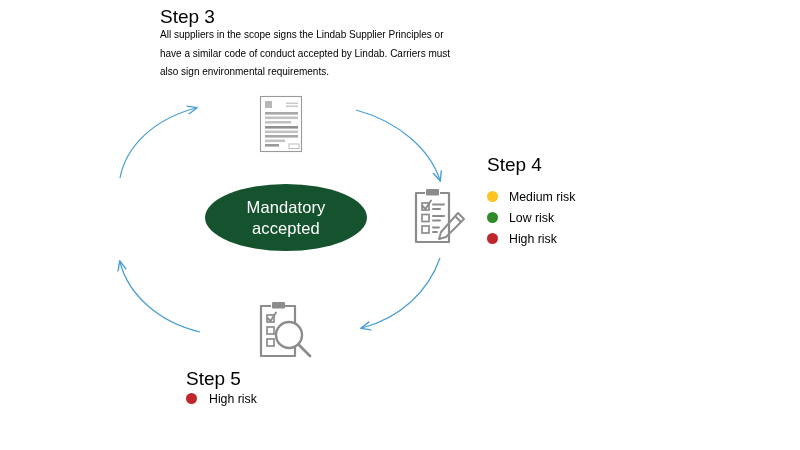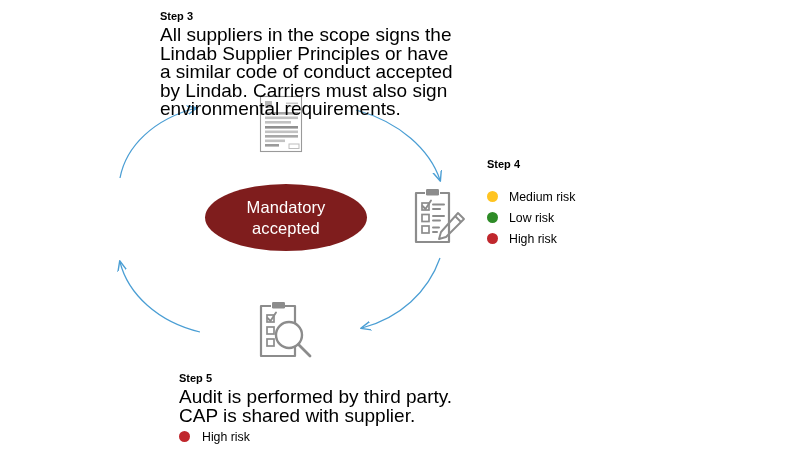--- a/index.html
+++ b/index.html
@@ -31,26 +31,26 @@
   .badge svg{display:block;width:108px;height:56px;}
 
   
   .icon-doc{position:absolute;left:256px;top:94px;width:50px;height:62px;}
   .icon-clip{position:absolute;left:411px;top:186px;width:56px;height:62px;}
   .icon-audit{position:absolute;left:255px;top:299px;width:60px;height:62px;}
   .icon-doc svg,.icon-clip svg,.icon-audit svg{display:block;width:100%;height:100%;}
 
   
   .tblock{position:absolute;}
-  .tblock .head{font-weight:bold;font-size:11px;line-height:17px;margin:0 0 1px 0;}
-  .tblock .body{font-size:19px;line-height:18.5px;margin:0;}
+  .tblock .head{font-weight:normal;font-size:19px;line-height:17px;margin:0 0 1px 0;}
+  .tblock .body{font-size:10px;line-height:18.5px;margin:0;}
 
   #step3{left:160px;top:8px;width:300px;}
   #step4{left:487px;top:156px;width:290px;}
-  #step5{left:179px;top:370px;width:300px;}
+  #step5{left:186px;top:370px;width:300px;}
 
   
   .legend{margin-top:13px;}
   .legend-row{display:flex;align-items:center;height:21px;}
   .legend .dot{width:11px;height:11px;border-radius:50%;margin-right:11px;flex:0 0 auto;}
   .legend .lbl{font-size:12.3px;line-height:14px;}
 
   .legend-inline{margin-top:2px;}
   .legend-inline .legend-row{height:19px;}
   .legend-inline .dot{width:11px;height:11px;margin-right:12px;}
@@ -72,21 +72,21 @@
       <path d="M120,178 C126,146 154,119 196,108"></path>
 
       <path d="M356,110 C400,122 430,150 440,180"></path>
 
       <path d="M440,258 C428,292 400,318 362,328"></path>
 
       <path d="M200,332 C158,322 128,294 120,262"></path>
     </g>
   </svg>
 
-  <div class="center-ellipse" style="background: #7f1d1d;">
+  <div class="center-ellipse" style="background: #14532d;">
     <div class="ct" style="color: rgb(255, 255, 255);">
       <span>Mandatory</span><br>
       <span>accepted</span>
     </div>
   </div>
 
 
   <div class="icon-doc">
     <svg viewBox="0 0 50 62" xmlns="http://www.w3.org/2000/svg">
       <rect x="4.5" y="2.5" width="41" height="55" fill="#ffffff" stroke="#9a9a9a" stroke-width="1.1"></rect>
@@ -167,21 +167,20 @@
       </div>
       <div class="legend-row">
         <span class="dot" style="background: rgb(192, 39, 45);"></span>
         <span class="lbl">High risk</span>
       </div>
     </div>
   </div>
 
   <div class="tblock" id="step5">
     <p class="head">Step 5</p>
-    <p class="body">Audit is performed by third party. CAP is shared with supplier.</p>
     <div class="legend legend-inline">
       <div class="legend-row">
         <span class="dot" style="background: rgb(192, 39, 45);"></span>
         <span class="lbl">High risk</span>
       </div>
     </div>
   </div>
 
 </div>
 

